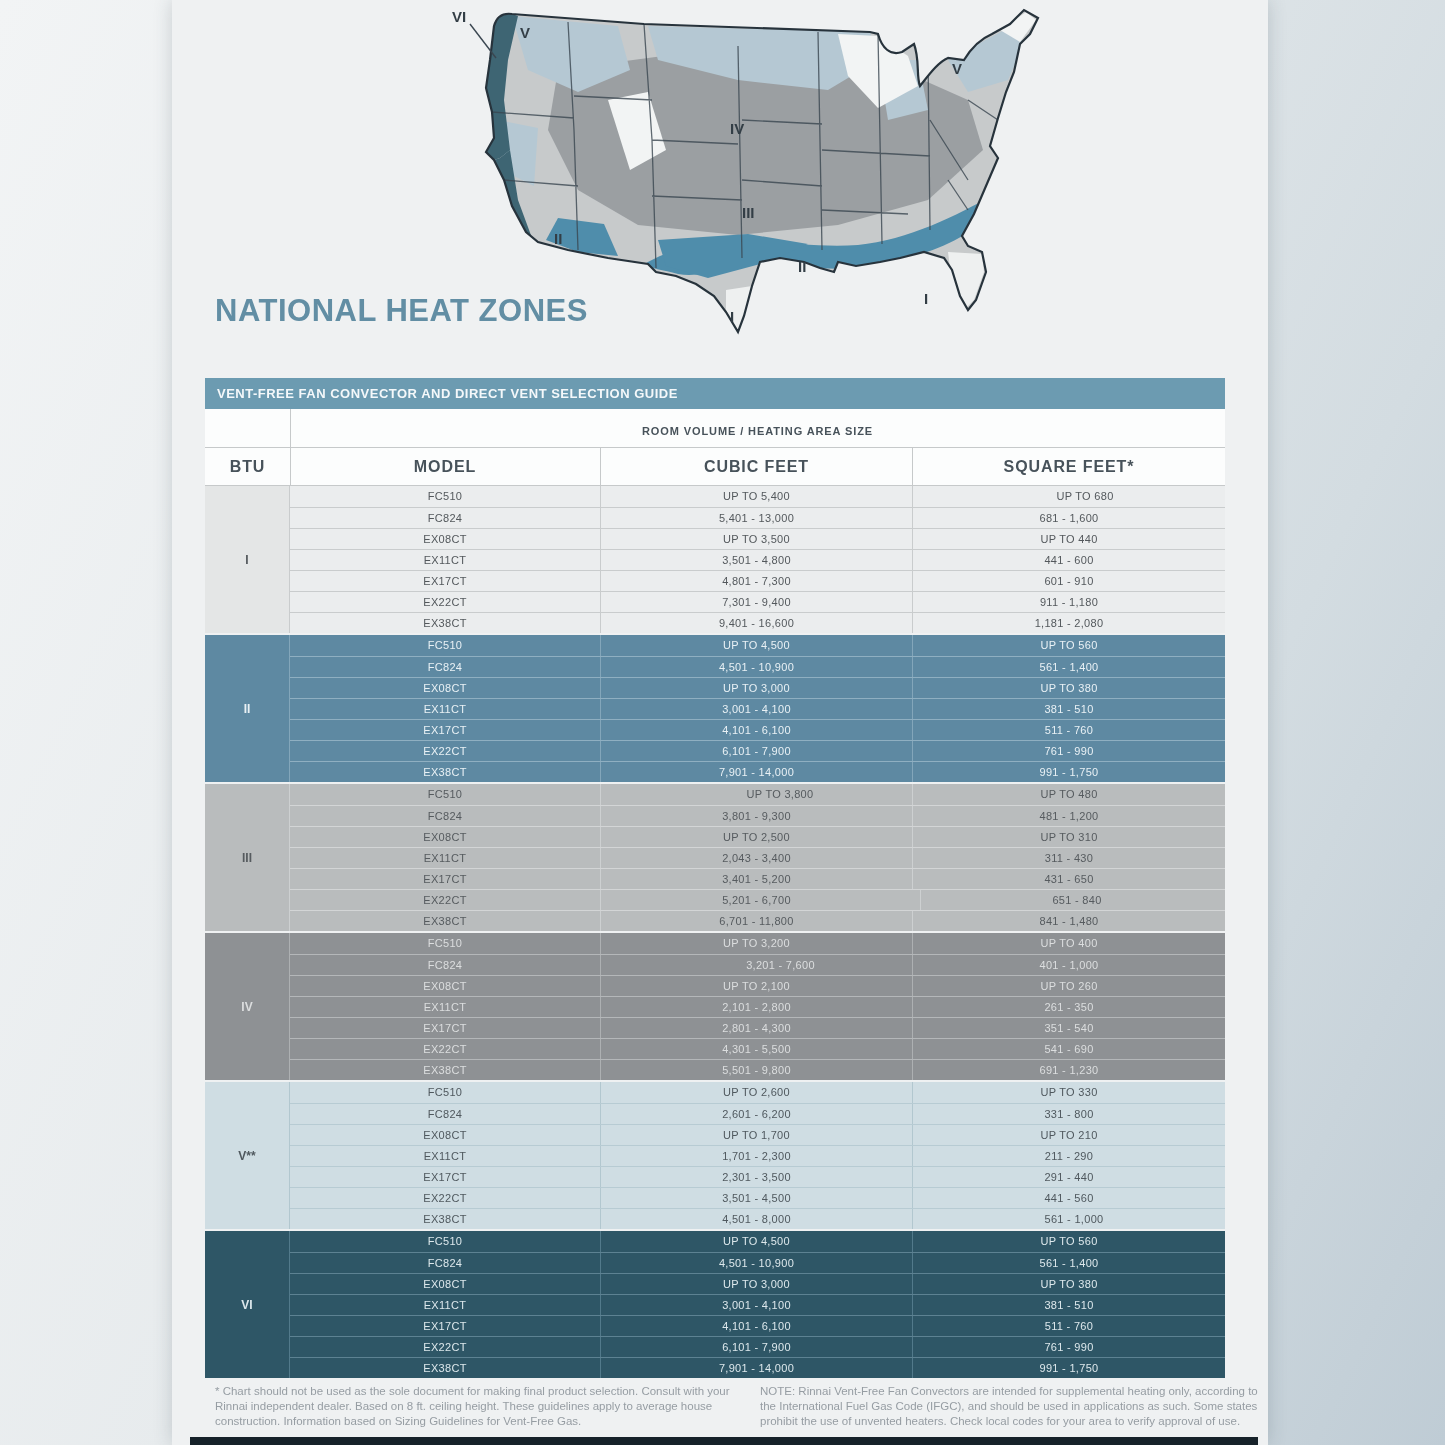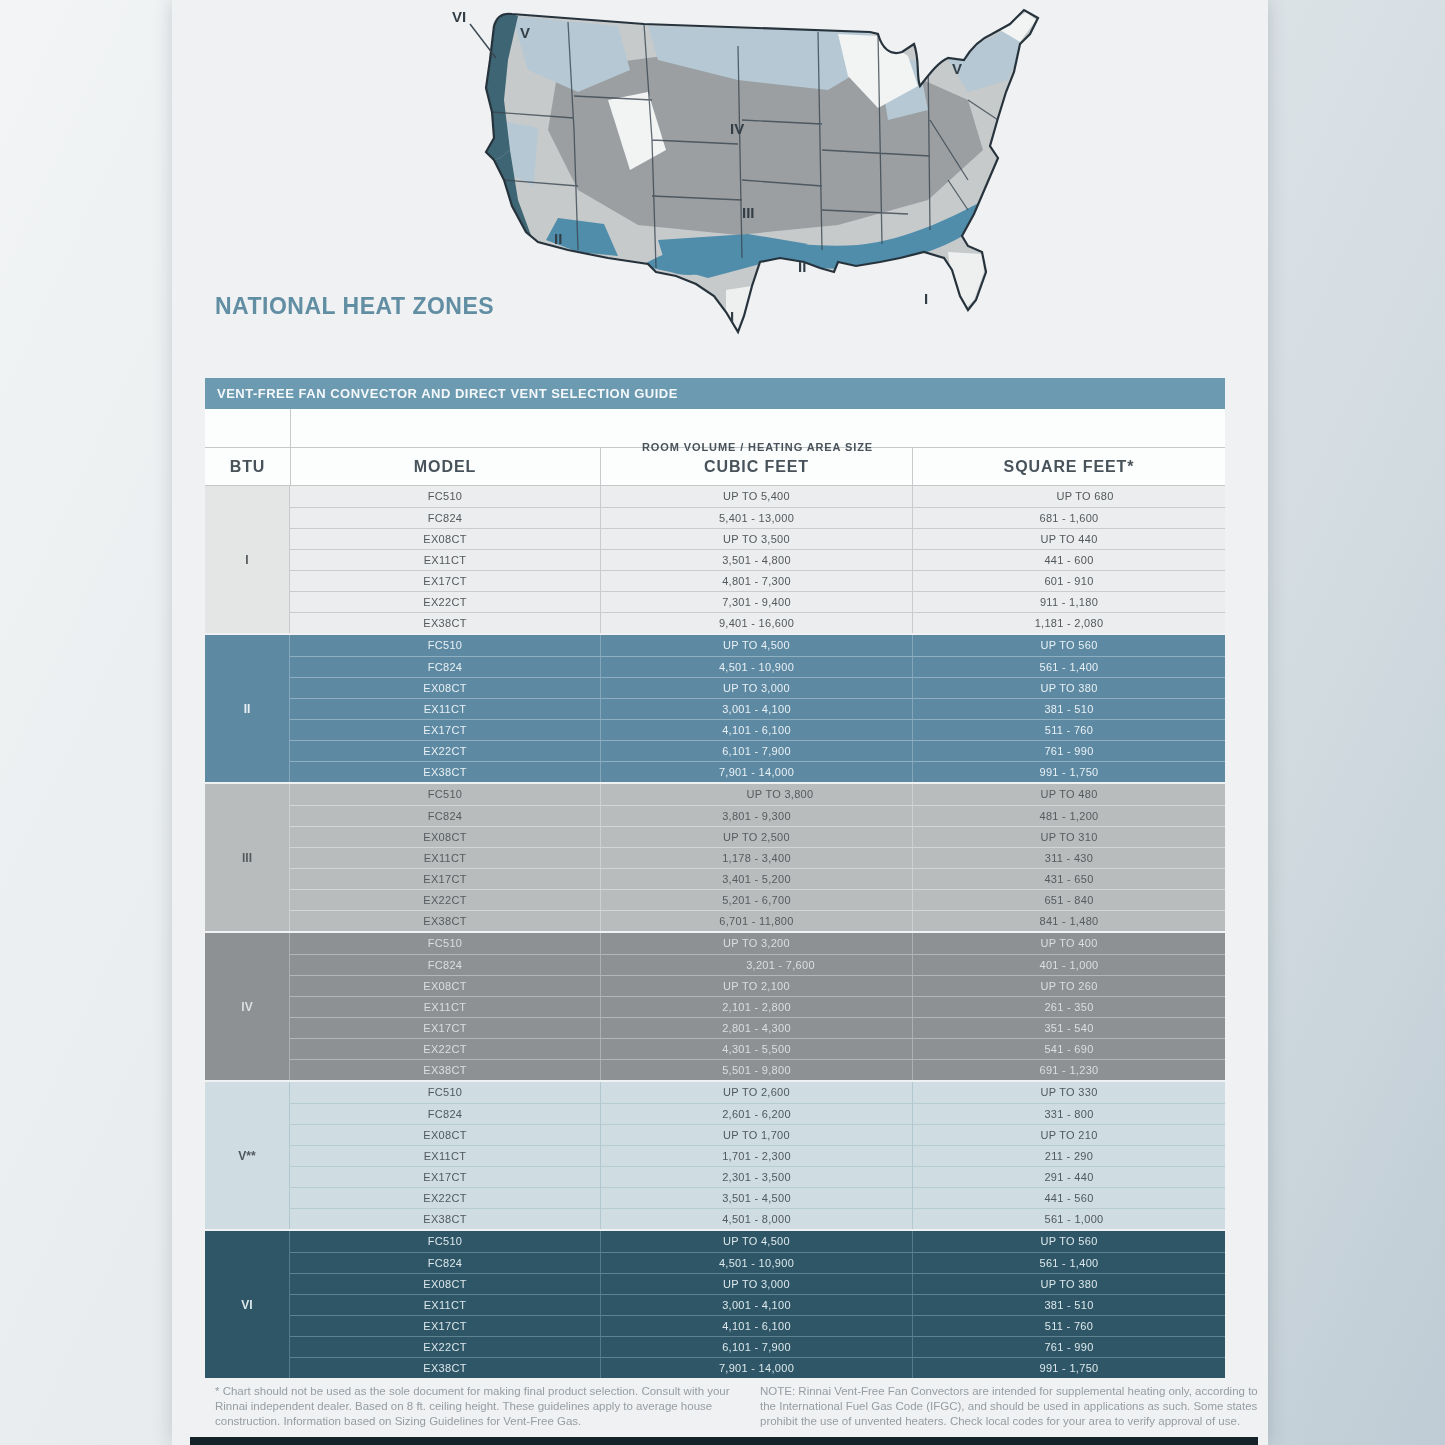--- a/index.html
+++ b/index.html
@@ -7,35 +7,35 @@
     width:1445px;height:1445px;position:relative;overflow:hidden;
     font-family:"Liberation Sans",sans-serif;
     background:linear-gradient(115deg,#f2f4f5 0%,#e7ebed 40%,#d3dce1 75%,#bfccd5 100%);
   }
   .page{
     position:absolute;left:172px;top:0;width:1096px;height:1445px;
     background:#eff1f2;box-shadow:0 0 18px rgba(40,60,70,.20);
   }
   .map-title{
     position:absolute;left:43px;top:293px;
-    font-size:23px;font-weight:bold;color:#628ea4;letter-spacing:.5px;
+    font-size:31px;font-weight:bold;color:#628ea4;letter-spacing:.5px;
   }
   .map{position:absolute;left:236px;top:0;width:640px;height:360px;}
 
   
   .seltable{position:absolute;left:33px;top:378px;width:1020px;}
   .tbar{
     height:31px;background:#6c9bb1;color:#f4f8fa;font-weight:bold;font-size:13px;
     letter-spacing:.5px;line-height:31px;padding-left:12px;box-sizing:border-box;
   }
   .thead{background:#fcfdfd;position:relative;}
   .thead::before{content:'';position:absolute;left:85px;top:0;bottom:0;width:1px;background:#c6c9ca;}
   .spanrow{height:38px;border-bottom:1px solid #c6c9ca;position:relative;}
   .stext{
-    position:absolute;left:85px;right:0;top:16px;height:38px;line-height:44px;text-align:center;
+    position:absolute;left:85px;right:0;top:0;height:38px;line-height:44px;text-align:center;
     font-size:11px;font-weight:bold;color:#47525a;letter-spacing:.9px;
   }
   .colrow{display:flex;height:37px;border-bottom:1px solid #c6c9ca;}
   .hc{font-size:16px;font-weight:bold;color:#47525a;letter-spacing:.9px;text-align:center;
       line-height:37px;height:37px;box-sizing:border-box;}
   .hc0{width:85px}.hc1{width:310px}.hc2{width:312px;border-left:1px solid #c6c9ca}
   .hc3{width:313px;border-left:1px solid #c6c9ca}
 
   .zone-group{position:relative;border-top:2px solid #eff1f2;}
   .zone-group:first-child{border-top:none;}
@@ -214,32 +214,32 @@
               <div class="tcell cl1" style="border-left: 1px solid rgb(205, 208, 209);">3,801 - 9,300</div>
               <div class="tcell cl2" style="border-left: 1px solid rgb(205, 208, 209);">481 - 1,200</div>
             </div>
             <div class="trow" style="border-top: 1px solid rgb(211, 213, 214);">
               <div class="tcell cl0">EX08CT</div>
               <div class="tcell cl1" style="border-left: 1px solid rgb(205, 208, 209);">UP TO 2,500</div>
               <div class="tcell cl2" style="border-left: 1px solid rgb(205, 208, 209);">UP TO 310</div>
             </div>
             <div class="trow" style="border-top: 1px solid rgb(211, 213, 214);">
               <div class="tcell cl0">EX11CT</div>
-              <div class="tcell cl1" style="border-left: 1px solid rgb(205, 208, 209);">1,178 - 3,400</div>
+              <div class="tcell cl1" style="border-left: 1px solid rgb(205, 208, 209);">2,043 - 3,400</div>
               <div class="tcell cl2" style="border-left: 1px solid rgb(205, 208, 209);">311 - 430</div>
             </div>
             <div class="trow" style="border-top: 1px solid rgb(211, 213, 214);">
               <div class="tcell cl0">EX17CT</div>
               <div class="tcell cl1" style="border-left: 1px solid rgb(205, 208, 209);">3,401 - 5,200</div>
               <div class="tcell cl2" style="border-left: 1px solid rgb(205, 208, 209);">431 - 650</div>
             </div>
             <div class="trow" style="border-top: 1px solid rgb(211, 213, 214);">
               <div class="tcell cl0">EX22CT</div>
               <div class="tcell cl1" style="border-left: 1px solid rgb(205, 208, 209);">5,201 - 6,700</div>
-              <div class="tcell cl2" style="border-left: 1px solid rgb(205, 208, 209);">651 - 840</div>
+              <div class="tcell cl2" style="border-left: 1px solid rgb(205, 208, 209); margin-left: 8px;">651 - 840</div>
             </div>
             <div class="trow" style="border-top: 1px solid rgb(211, 213, 214);">
               <div class="tcell cl0">EX38CT</div>
               <div class="tcell cl1" style="border-left: 1px solid rgb(205, 208, 209);">6,701 - 11,800</div>
               <div class="tcell cl2" style="border-left: 1px solid rgb(205, 208, 209);">841 - 1,480</div>
             </div>
           </div>
   </div>
         <div class="zone-group" style="background: rgb(142, 145, 148); color: rgb(220, 222, 223);">
     <div class="zone-cell" style="background: rgb(142, 145, 148); border-right: 1px solid rgb(173, 176, 178);">IV</div>

